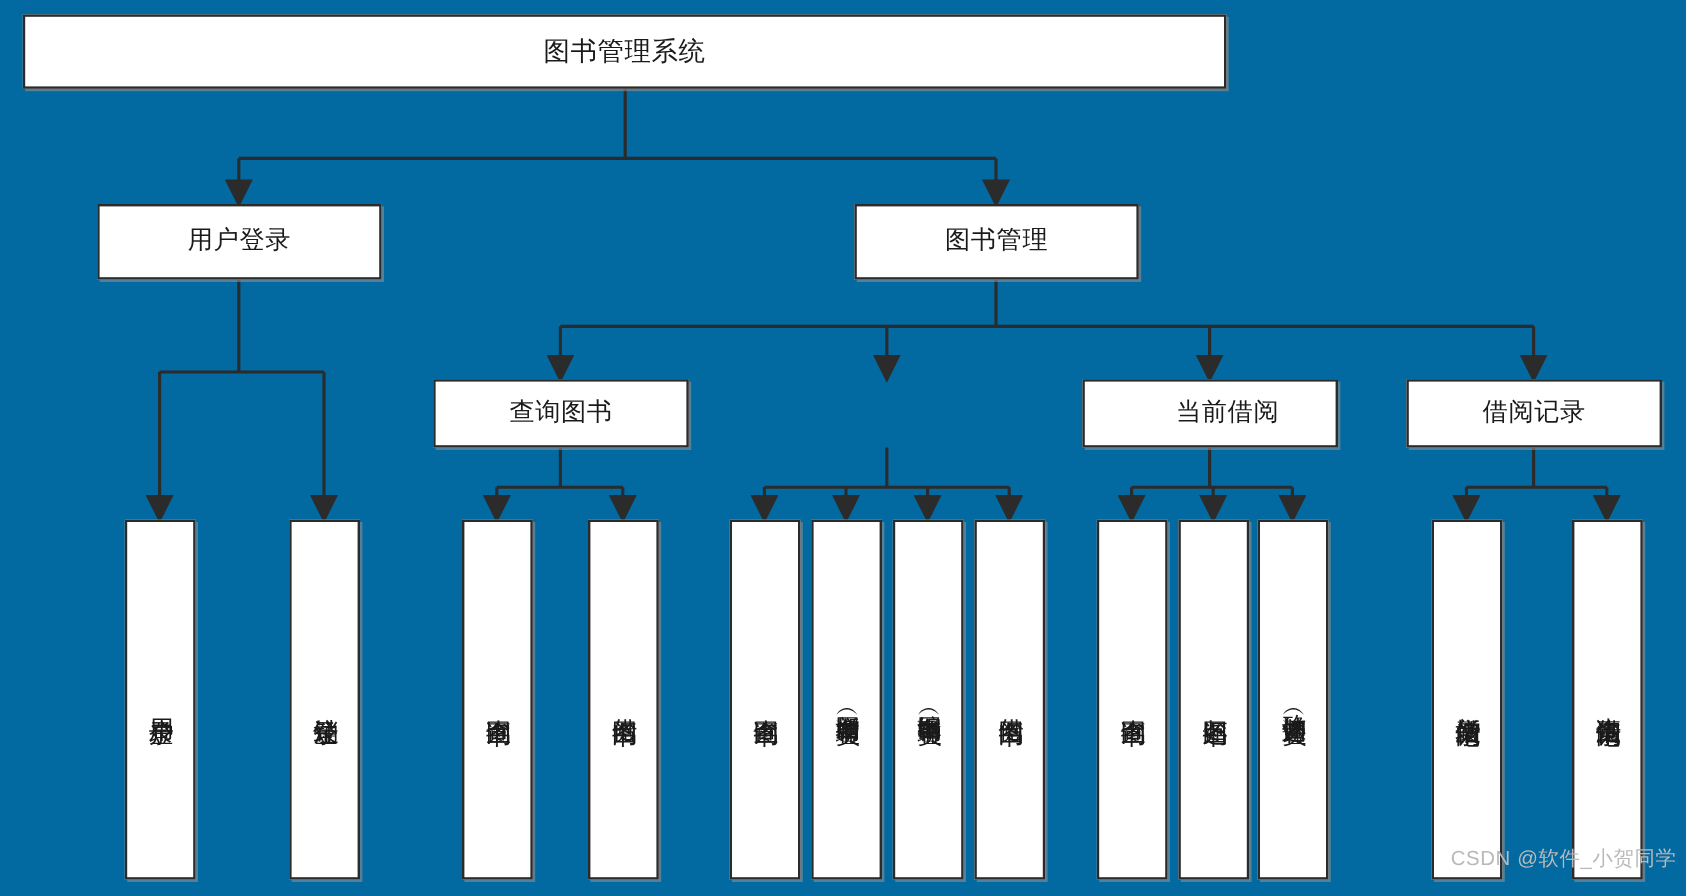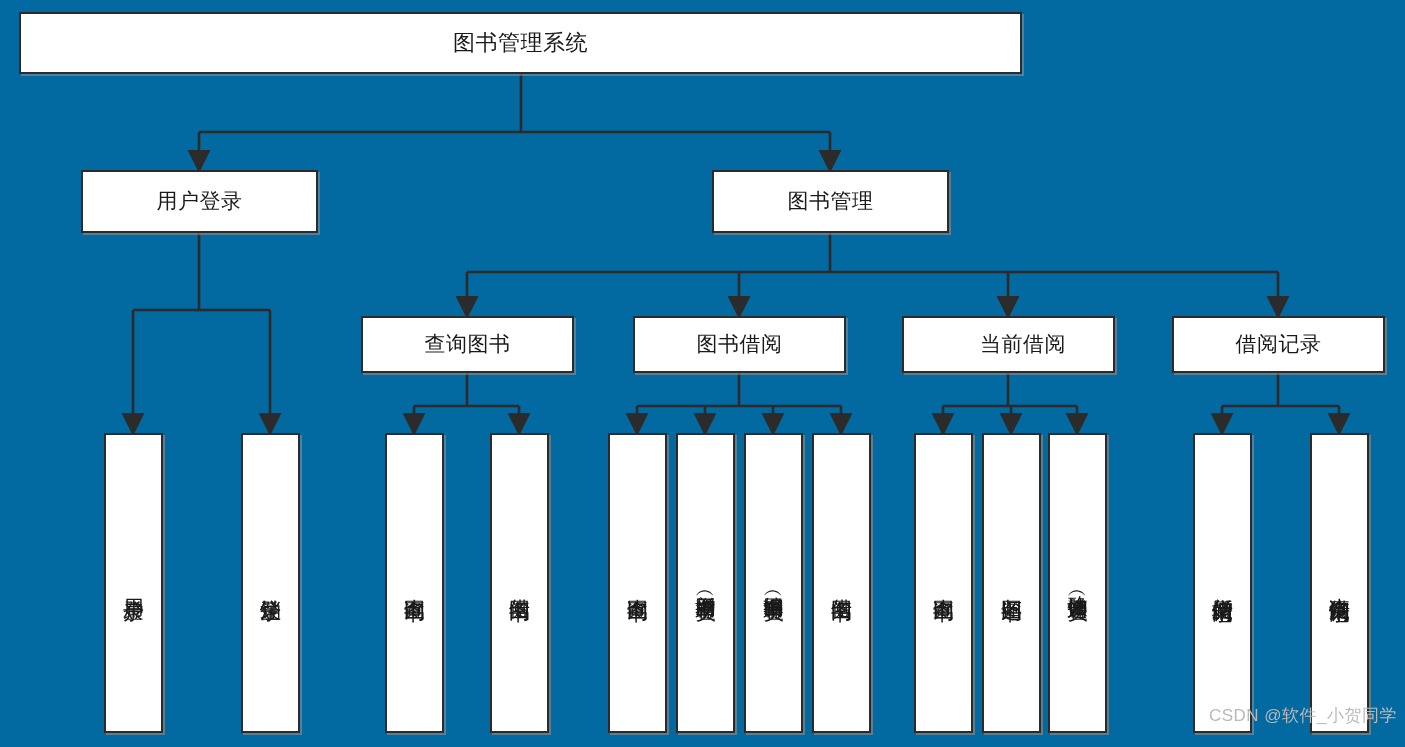--- a/index.html
+++ b/index.html
@@ -145,23 +145,20 @@
   </div>
 
   <div class="node horiz" style="left:712px; top:170px; width:237px; height:63px;">
     <span class="label">图书管理</span>
   </div>
 
   <div class="node horiz" style="left:361px; top:316px; width:213px; height:57px;">
     <span class="label">查询图书</span>
   </div>
 
-  <div class="node horiz" style="left:633px; top:316px; width:213px; height:57px;">
-    <span class="label">图书借阅</span>
-  </div>
 
   <div class="node horiz" style="left:902px; top:316px; width:213px; height:57px;padding-left:29px;">
     <span class="label">当前借阅</span>
   </div>
 
   <div class="node horiz" style="left:1172px; top:316px; width:213px; height:57px;align-items:center;">
     <span class="label">借阅记录</span>
   </div>
 
   <div class="node vert" style="left:104px; top:433px; width:59px; height:300px;">

